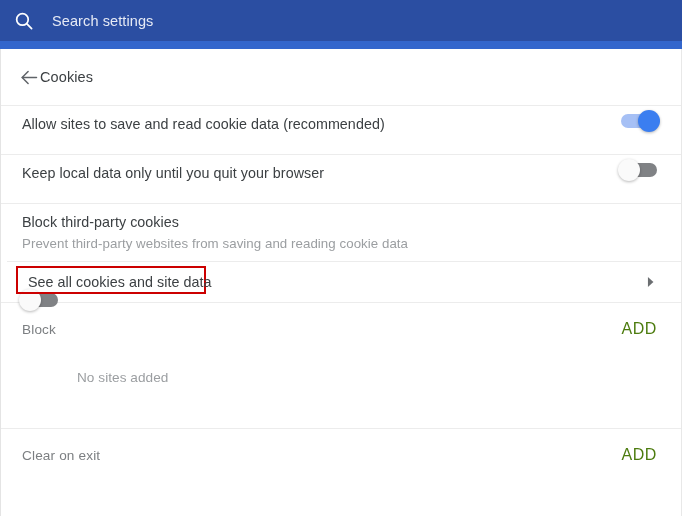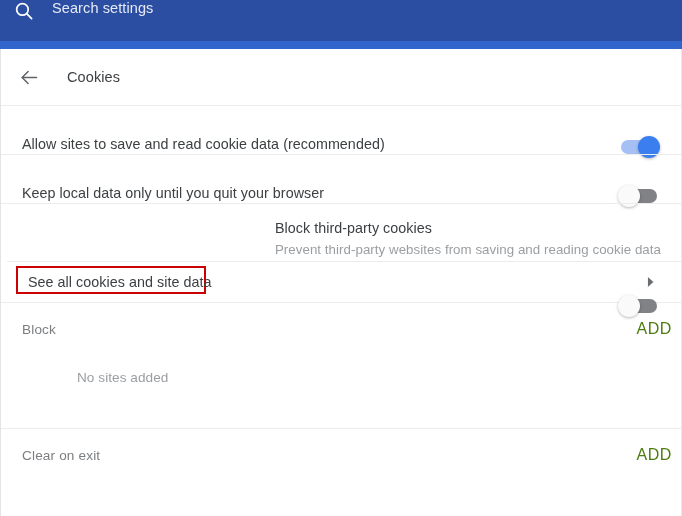--- a/index.html
+++ b/index.html
@@ -21,20 +21,21 @@
   }
 
   
   .topbar {
     position: absolute;
     left: 0; top: 0;
     width: 682px;
     height: 41px;
     background: #2b4ea2;
     display: flex;
+    align-items: center;
   }
   .topbar-accent {
     position: absolute;
     left: 0; top: 41px;
     width: 682px;
     height: 8px;
     background: #3366cc;
   }
   .search-icon {
     width: 22px;
@@ -69,33 +70,32 @@
     align-items: center;
     padding-left: 18px;
   }
   .back-arrow {
     width: 21px;
     height: 21px;
     flex: 0 0 auto;
     display: block;
   }
   .subheader-title {
-    margin-left: 27px;
     font-size: 14.5px;
     color: #3c4043;
     letter-spacing: 0.1px;
   }
 
   
   .row {
     position: relative;
     display: flex;
-    align-items: flex-end;
+    align-items: flex-start;
     justify-content: space-between;
-    padding: 14px 20px 0 21px;
+    padding: 8px 20px 0 21px;
     border-top: 1px solid #ececec;
     min-height: 49px;
     gap: 40px;
   }
   .row-texts { display: flex; flex-direction: column; justify-content: center; }
   .row-title {
     font-size: 14.3px;
     color: #3c4043;
     line-height: 20px;
     letter-spacing: 0.05px;
@@ -165,21 +165,21 @@
     height: 12px;
     display: block;
   }
 
   
   .section-row {
     height: 53px;
     display: flex;
     align-items: center;
     justify-content: space-between;
-    padding: 0 9px 0 21px;
+    padding: 0 24px 0 21px;
     border-top: 1px solid #ececec;
   }
   .section-title {
     font-size: 13.6px;
     color: #7c7f82;
     letter-spacing: 0.15px;
   }
   .add-button {
     font-size: 16px;
     color: #4d7c0f;

